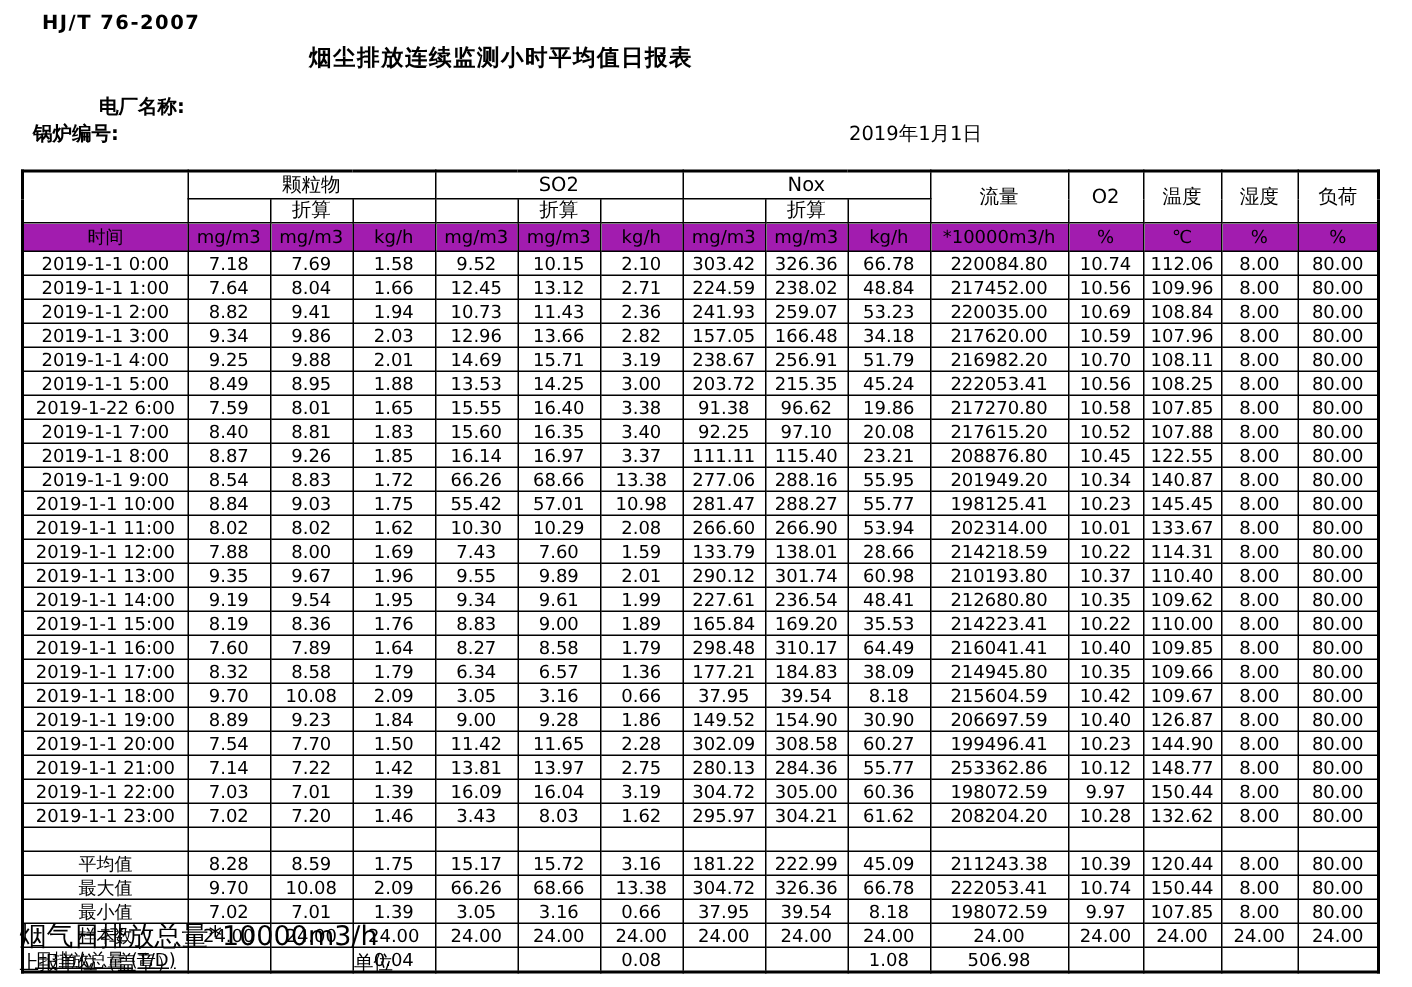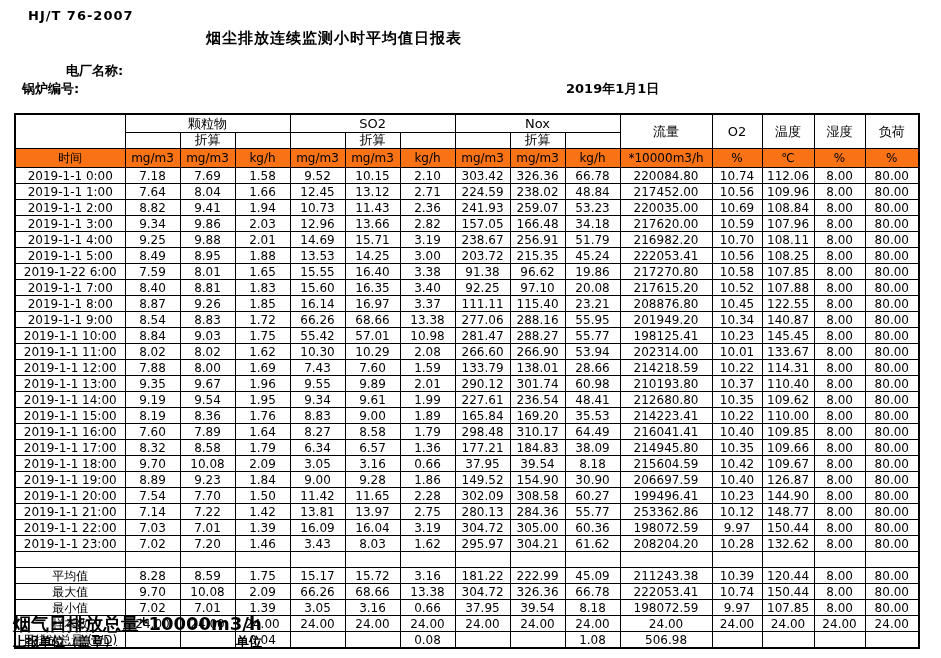--- a/index.html
+++ b/index.html
@@ -1,42 +1,42 @@
 <!DOCTYPE html>
 <html><head>
 <meta charset="utf-8">
 <style>
   html,body{margin:0;padding:0;background:#fff;}
   body{
     width:941px;height:658px;position:relative;overflow:hidden;
     font-family:"DejaVu Sans","Liberation Sans",sans-serif;color:#000;
   }
-  .abs{position:absolute;white-space:nowrap;font-weight:bold;}
+  .abs{position:absolute;white-space:nowrap;}
   .std-code{left:28px;top:8px;font-size:13px;font-weight:bold;letter-spacing:1px;}
   .doc-title{left:206px;top:29px;font-size:15px;font-weight:bold;letter-spacing:1px;text-align:center;}
   .plant-label{left:22px;top:62px;font-size:13px;font-weight:bold;margin-left:44px;}
   .boiler-label{left:22px;top:80px;font-size:13px;font-weight:bold;}
   .report-date{left:566px;top:80px;font-size:13px;}
 
   table.report{
     position:absolute;left:14px;top:113px;width:904px;
     border-collapse:collapse;table-layout:fixed;
     border:2px solid #000;
   }
   table.report th, table.report td{
     border:1px solid #000;
     font-size:12px;font-weight:normal;
     height:15px;line-height:14px;
     padding:0;overflow:hidden;white-space:nowrap;
     text-align:center;vertical-align:middle;
   }
   tr.group-row th{height:17px;font-size:13px;}
-  tr.conv-row th{height:15px;font-size:13px;font-family:Liberation Mono, monospace;}
+  tr.conv-row th{height:15px;font-size:13px;}
   tr.unit-row th{height:18px;font-size:12px;}
-  .green{background:#f97316;}
+  .green{background:#a21caf;}
   .time-head{font-size:14px;}
   td.time-cell{text-align:right;padding-right:3px;}
   td.num-cell{text-align:right;padding-right:3px;}
   td.label-cell{text-align:right;padding-right:3px;font-size:13px;}
   td.total-label-cell{text-align:left;padding-left:2px;font-size:13px;text-decoration:underline;margin-top:11px;}
   tr.spacer-row td{height:15px;}
 
   .footer-line1{left:13px;top:612px;font-size:18px;}
   .footer-line2{left:13px;top:633px;font-size:13px;}
   .footer-unit{left:207px;top:633px;font-size:13px;margin-left:29px;}

